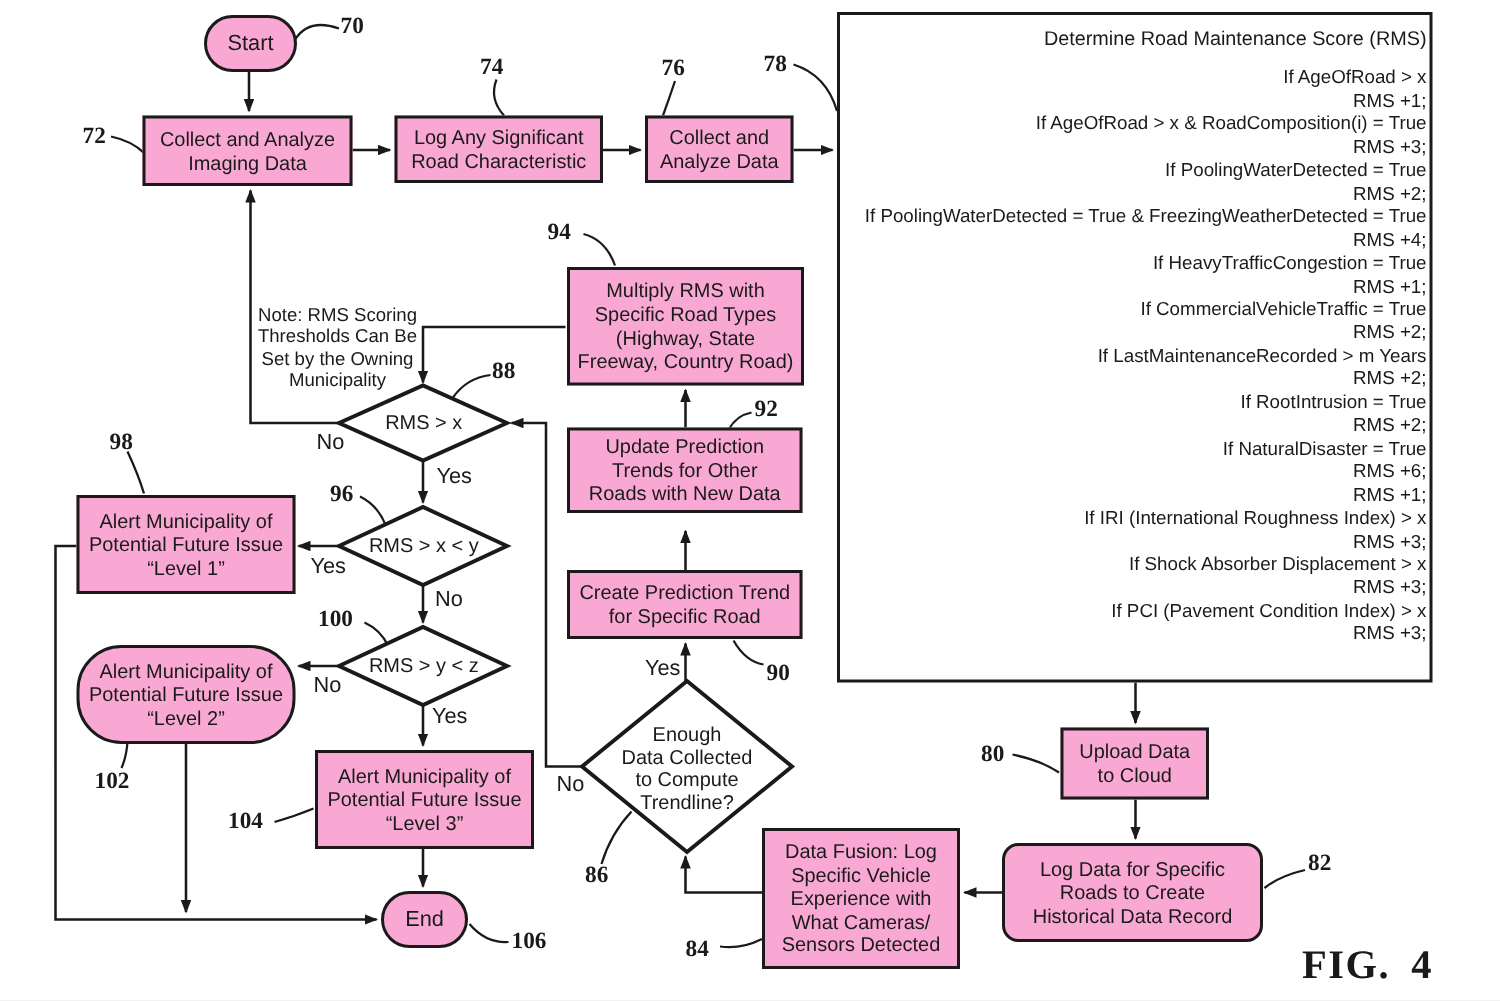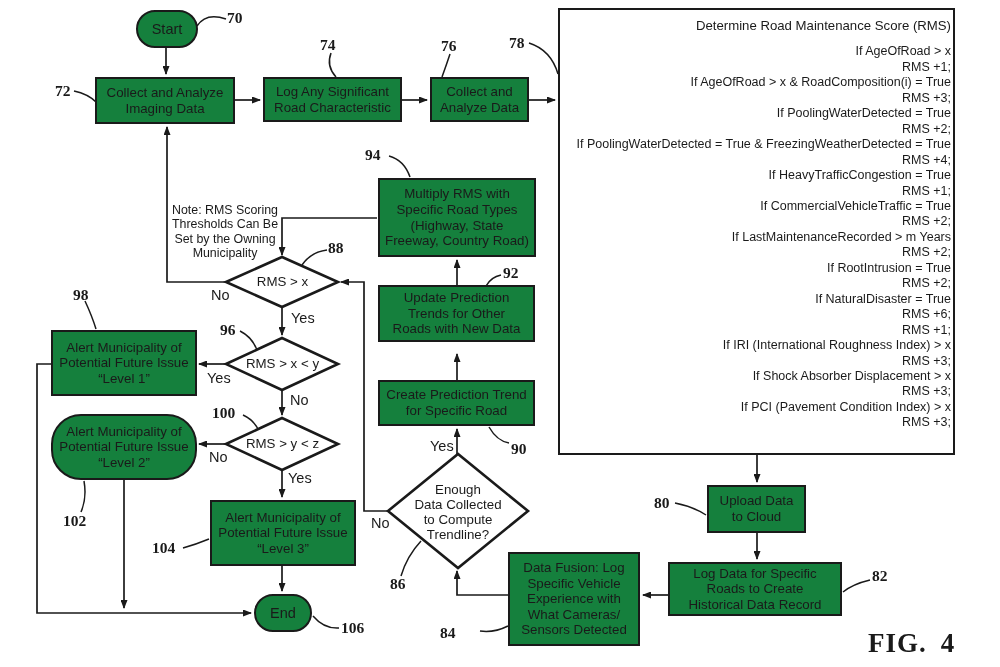--- a/index.html
+++ b/index.html
@@ -1,19 +1,19 @@
 <!DOCTYPE html>
 <html><head>
 <meta charset="utf-8">
 <style>
   html,body{margin:0;padding:0;background:#e8e8e8;}
   .canvas{position:relative;width:1000px;height:667px;background:#ffffff;overflow:hidden;
           font-family:"Liberation Sans", sans-serif;color:#1a1a1a;}
   .wires{position:absolute;left:0;top:0;width:1000px;height:667px;}
-  .node{position:absolute;box-sizing:border-box;border:2px solid #1a1a1a;background:#15803d;
+  .node{position:absolute;box-sizing:border-box;border:2px solid #1a1a1a;background:#f9a8d4;
         display:flex;align-items:center;justify-content:center;text-align:center;
         font-size:13.3px;line-height:1.17;padding:0 1px;}
   .terminal{border-radius:20px;border-width:2.6px;font-size:14.5px;}
   .bigbox{position:absolute;box-sizing:border-box;border:2.5px solid #1a1a1a;background:#fff;
           padding:8px 2px 0 8px;font-size:12.5px;line-height:15.45px;text-align:left;}
   .bigbox .bb-title{font-size:13.2px;padding-left:7px;margin-bottom:11px;white-space:nowrap;}
   .rule div{white-space:nowrap;}
   .rule-then{padding-left:54px;}
   .dlabel{position:absolute;text-align:center;font-size:13.3px;line-height:15px;}
   .ref{position:absolute;font-family:"Liberation Serif", serif;font-weight:bold;
@@ -110,30 +110,30 @@
     </div>
   <div class="node" style="left:378px;top:285px;width:157px;height:57px;padding:0 9px;">
       <span>Update Prediction Trends for Other Roads with New Data</span>
     </div>
   <div class="node" style="left:378px;top:380px;width:157px;height:46px;padding:0 2px;justify-content:center;">
       <span>Create Prediction Trend for Specific Road</span>
     </div>
   <div class="node" style="left:51px;top:330px;width:146px;height:66px;">
       <span>Alert Municipality of Potential Future Issue “Level 1”</span>
     </div>
-  <div class="node" style="left:51px;top:414px;width:146px;height:66px;border-radius:30px;">
+  <div class="node" style="left:51px;top:430px;width:146px;height:66px;border-radius:30px;">
       <span>Alert Municipality of Potential Future Issue “Level 2”</span>
     </div>
   <div class="node" style="left:210px;top:500px;width:146px;height:66px;">
       <span>Alert Municipality of Potential Future Issue “Level 3”</span>
     </div>
   <div class="node" style="left:707px;top:485px;width:99px;height:48px;padding:0 5px;">
       <span>Upload Data to Cloud</span>
     </div>
-  <div class="node" style="left:668px;top:562px;width:174px;height:54px;padding:0 10px;">
+  <div class="node" style="left:668px;top:562px;width:174px;height:66px;padding:0 10px;border-radius:11px;">
       <span>Log Data for Specific Roads to Create Historical Data Record</span>
     </div>
   <div class="node" style="left:508px;top:552px;width:132px;height:94px;padding:0 2px;">
       <span>Data Fusion: Log Specific Vehicle Experience with What Cameras/ Sensors Detected</span>
     </div>
 
   <div class="bigbox" style="left:558px;top:8px;width:397px;height:447px;text-align:right;">
     <div class="bb-title">Determine Road Maintenance Score (RMS)</div>
     <div class="rule">
         <div class="rule-if">If AgeOfRoad &gt; x</div>
@@ -200,21 +200,21 @@
 
   <div class="note">Note: RMS Scoring Thresholds Can Be Set by the Owning Municipality</div>
 
   <div class="ref" style="left:227px;top:10px;">70</div>
   <div class="ref" style="left:55px;top:83px;">72</div>
   <div class="ref" style="left:320px;top:37px;">74</div>
   <div class="ref" style="left:441px;top:38px;">76</div>
   <div class="ref" style="left:509px;top:35px;">78</div>
   <div class="ref" style="left:654px;top:495px;">80</div>
   <div class="ref" style="left:872px;top:568px;">82</div>
-  <div class="ref" style="left:440px;top:625px;">84</div>
+  <div class="ref" style="left:457px;top:625px;">84</div>
   <div class="ref" style="left:390px;top:576px;">86</div>
   <div class="ref" style="left:328px;top:240px;">88</div>
   <div class="ref" style="left:511px;top:441px;">90</div>
   <div class="ref" style="left:503px;top:265px;">92</div>
   <div class="ref" style="left:365px;top:147px;">94</div>
   <div class="ref" style="left:220px;top:322px;">96</div>
   <div class="ref" style="left:73px;top:287px;">98</div>
   <div class="ref" style="left:212px;top:405px;">100</div>
   <div class="ref" style="left:63px;top:513px;">102</div>
   <div class="ref" style="left:152px;top:540px;">104</div>

